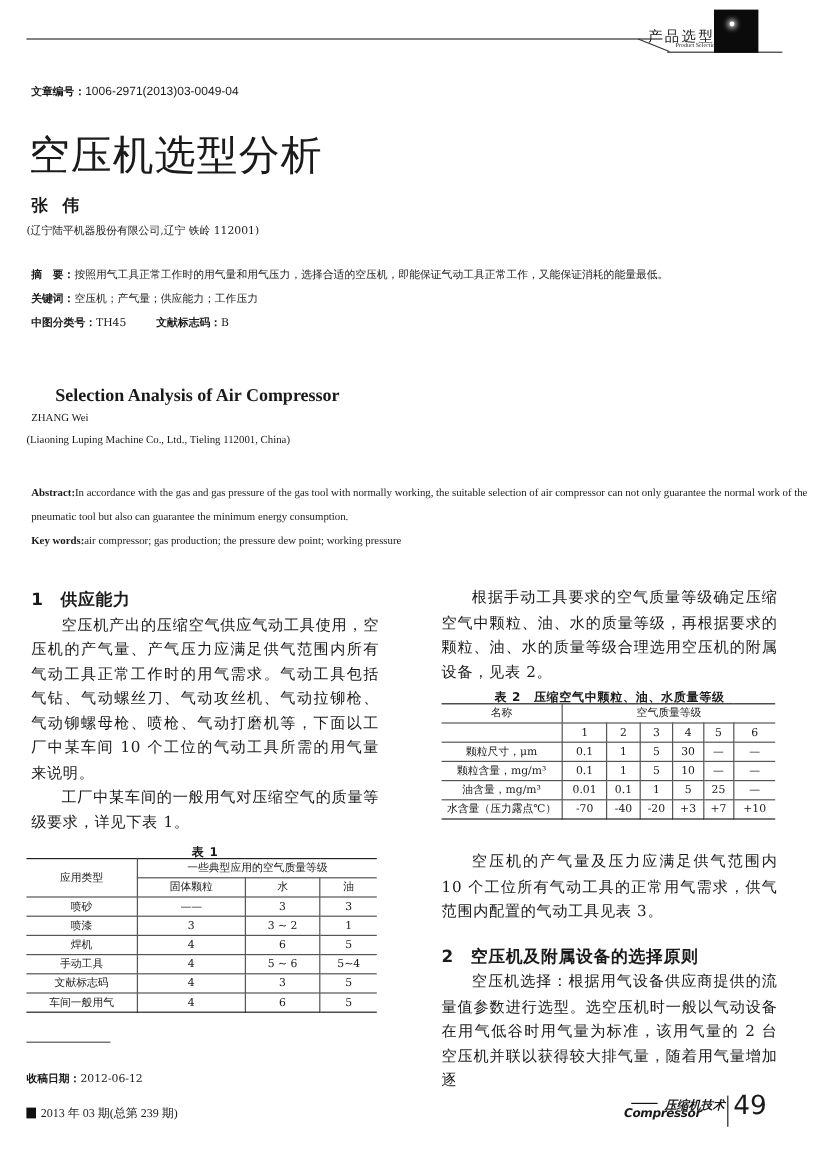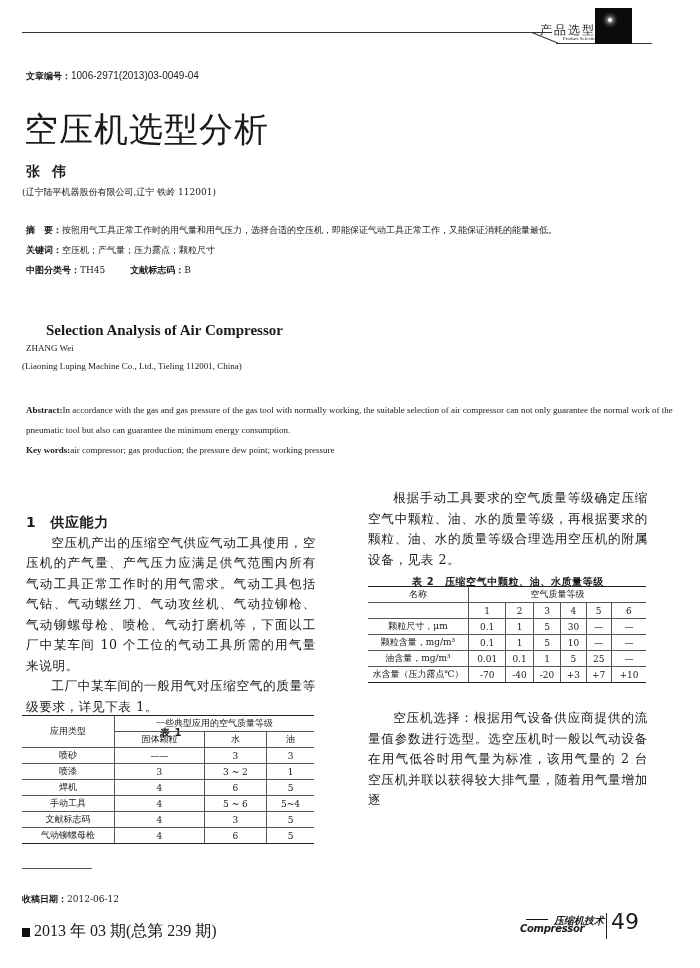--- a/index.html
+++ b/index.html
@@ -29,42 +29,42 @@
     .lbl { font-weight: bold; font-family: "DejaVu Sans", sans-serif; text-align: center; }
     .lbl2 { font-weight: bold; font-family: "DejaVu Sans", sans-serif; margin-left: 22px; }
 
     .en-title { left: 26px; top: 322px; font-size: 15px; font-weight: bold; font-family: "Liberation Serif", serif; margin-left: 20px; }
     .en-author { left: 26px; top: 343px; font-size: 9px; font-family: "Liberation Serif", serif; }
     .en-affil { left: 22px; top: 361px; font-size: 9px; font-family: "Liberation Serif", serif; }
     .en-abs { left: 26px; top: 400px; width: 655px; font-size: 9px; line-height: 20px; font-family: "Liberation Serif", serif; }
     .en-abs b { font-weight: bold; }
 
     .col { font-size: 12.6px; line-height: 20.5px; font-family: "DejaVu Serif", serif; letter-spacing: 0.6px; }
-    .h1 { font-size: 14px; font-weight: bold; font-family: "DejaVu Sans", sans-serif; margin-top: 22px; }
+    .h1 { font-size: 14px; font-weight: bold; font-family: "DejaVu Sans", sans-serif; }
     .h1 .num { margin-right: 14px; }
     .para { text-indent: 2em; margin: 0; text-align: justify; }
 
     .left-col { left: 26px; top: 490px; width: 290px; }
     .right-col { left: 368px; top: 488px; width: 280px; }
 
     .tcap { font-size: 10px; font-weight: bold; font-family: "DejaVu Sans", sans-serif; text-align: center; }
 
     table.t { border-collapse: collapse; font-size: 9px; font-family: "DejaVu Serif", serif; }
     table.t td, table.t th { border: 1px solid #555; text-align: center; padding: 0; font-weight: normal; height: 15px; }
     table.t tr:first-child td, table.t tr:first-child th { border-top: 1.5px solid #222; }
     table.t tr:last-child td { border-bottom: 1.5px solid #222; text-align: center; }
     table.t td:first-child, table.t th:first-child { border-left: none; }
     table.t td:last-child, table.t th:last-child { border-right: none; }
 
     .t1 { left: 22px; top: 715px; width: 292px; }
     .t2 { left: 368px; top: 586px; width: 278px; }
 
     .rcvd-line { left: 22px; top: 868px; width: 70px; border-top: 1px solid #555; }
     .rcvd { left: 22px; top: 877px; font-size: 9px; margin-top: 16px; }
-    .issue { left: 22px; top: 921px; font-size: 16px; font-family: "Liberation Serif", serif; }
+    .issue { left: 22px; top: 921px; font-size: 10px; font-family: "Liberation Serif", serif; }
     .issue .sq { display: inline-block; width: 8px; height: 9px; background: #111; margin-right: 4px; vertical-align: -1px; }
 
     .logo { left: 520px; top: 914px; width: 86px; height: 22px; }
     .logo .cn { position: absolute; right: 2px; top: 0; font-size: 10px; font-weight: bold; font-style: italic; font-family: "DejaVu Sans", sans-serif; }
     .logo .en { position: absolute; left: 0; top: 9px; font-size: 10px; font-weight: bold; font-style: italic; font-family: "DejaVu Sans", sans-serif; letter-spacing: -0.3px; }
     .logo .bar { position: absolute; left: 6px; top: 5px; width: 22px; border-top: 1px solid #111; }
     .pg-sep { left: 606px; top: 913px; height: 26px; border-left: 1px solid #222; }
     .pgnum { left: 611px; top: 909px; font-size: 22px; font-family: "DejaVu Sans", sans-serif; }
   </style>
 </head>
@@ -85,21 +85,21 @@
 
 <div class="abs title">空压机选型分析</div>
 <div class="abs author">张伟</div>
 <div class="abs affil">(辽宁陆平机器股份有限公司,辽宁 铁岭 112001)</div>
 
 <div class="abs abs-cn">
   <div>
     <span class="lbl">摘　要：</span><span>按照用气工具正常工作时的用气量和用气压力，选择合适的空压机，即能保证气动工具正常工作，又能保证消耗的能量最低。</span>
   </div>
   <div>
-    <span class="lbl">关键词：</span><span>空压机；产气量；压力露点；颗粒尺寸</span>
+    <span class="lbl">关键词：</span><span>空压机；产气量；供应能力；工作压力</span>
   </div>
   <div>
     <span class="lbl">中图分类号：</span><span>TH45</span>
     <span class="lbl2">文献标志码：</span><span>B</span>
   </div>
 </div>
 
 <div class="abs en-title">Selection Analysis of Air Compressor</div>
 <div class="abs en-author">ZHANG Wei</div>
 <div class="abs en-affil">(Liaoning Luping Machine Co., Ltd., Tieling 112001, China)</div>
@@ -151,21 +151,21 @@
         <td>5 ~ 6</td>
         <td>5~4</td>
   </tr>
   <tr>
     <td>文献标志码</td>
         <td>4</td>
         <td>3</td>
         <td>5</td>
   </tr>
   <tr>
-    <td>气动铆螺母枪</td>
+    <td>车间一般用气</td>
         <td>4</td>
         <td>6</td>
         <td>5</td>
   </tr>
 </tbody>
   </table>
 
 <div class="abs col right-col">
   <p class="para">根据手动工具要求的空气质量等级确定压缩空气中颗粒、油、水的质量等级，再根据要求的颗粒、油、水的质量等级合理选用空压机的附属设备，见表 2。</p>
   <div class="tcap" style="margin-top:2px;">表 2　压缩空气中颗粒、油、水质量等级</div>
@@ -219,20 +219,22 @@
         <td>-40</td>
         <td>-20</td>
         <td>+3</td>
         <td>+7</td>
         <td>+10</td>
   </tr>
 </tbody>
   </table>
 
 <div class="abs col" style="left:368px; top:708px; width:280px;">
+  <p class="para">空压机的产气量及压力应满足供气范围内 10 个工位所有气动工具的正常用气需求，供气范围内配置的气动工具见表 3。</p>
+  <div class="h1" style="margin-top:18px;"><span class="num">2</span><span>空压机及附属设备的选择原则</span></div>
   <p class="para">空压机选择：根据用气设备供应商提供的流量值参数进行选型。选空压机时一般以气动设备在用气低谷时用气量为标准，该用气量的 2 台空压机并联以获得较大排气量，随着用气量增加逐</p>
 </div>
 
 <div class="abs rcvd-line"></div>
 <div class="abs rcvd">
   <span class="lbl">收稿日期：</span><span>2012-06-12</span>
 </div>
 <div class="abs issue">
   <span class="sq"></span><span>2013 年 03 期(总第 239 期)</span>
 </div>

